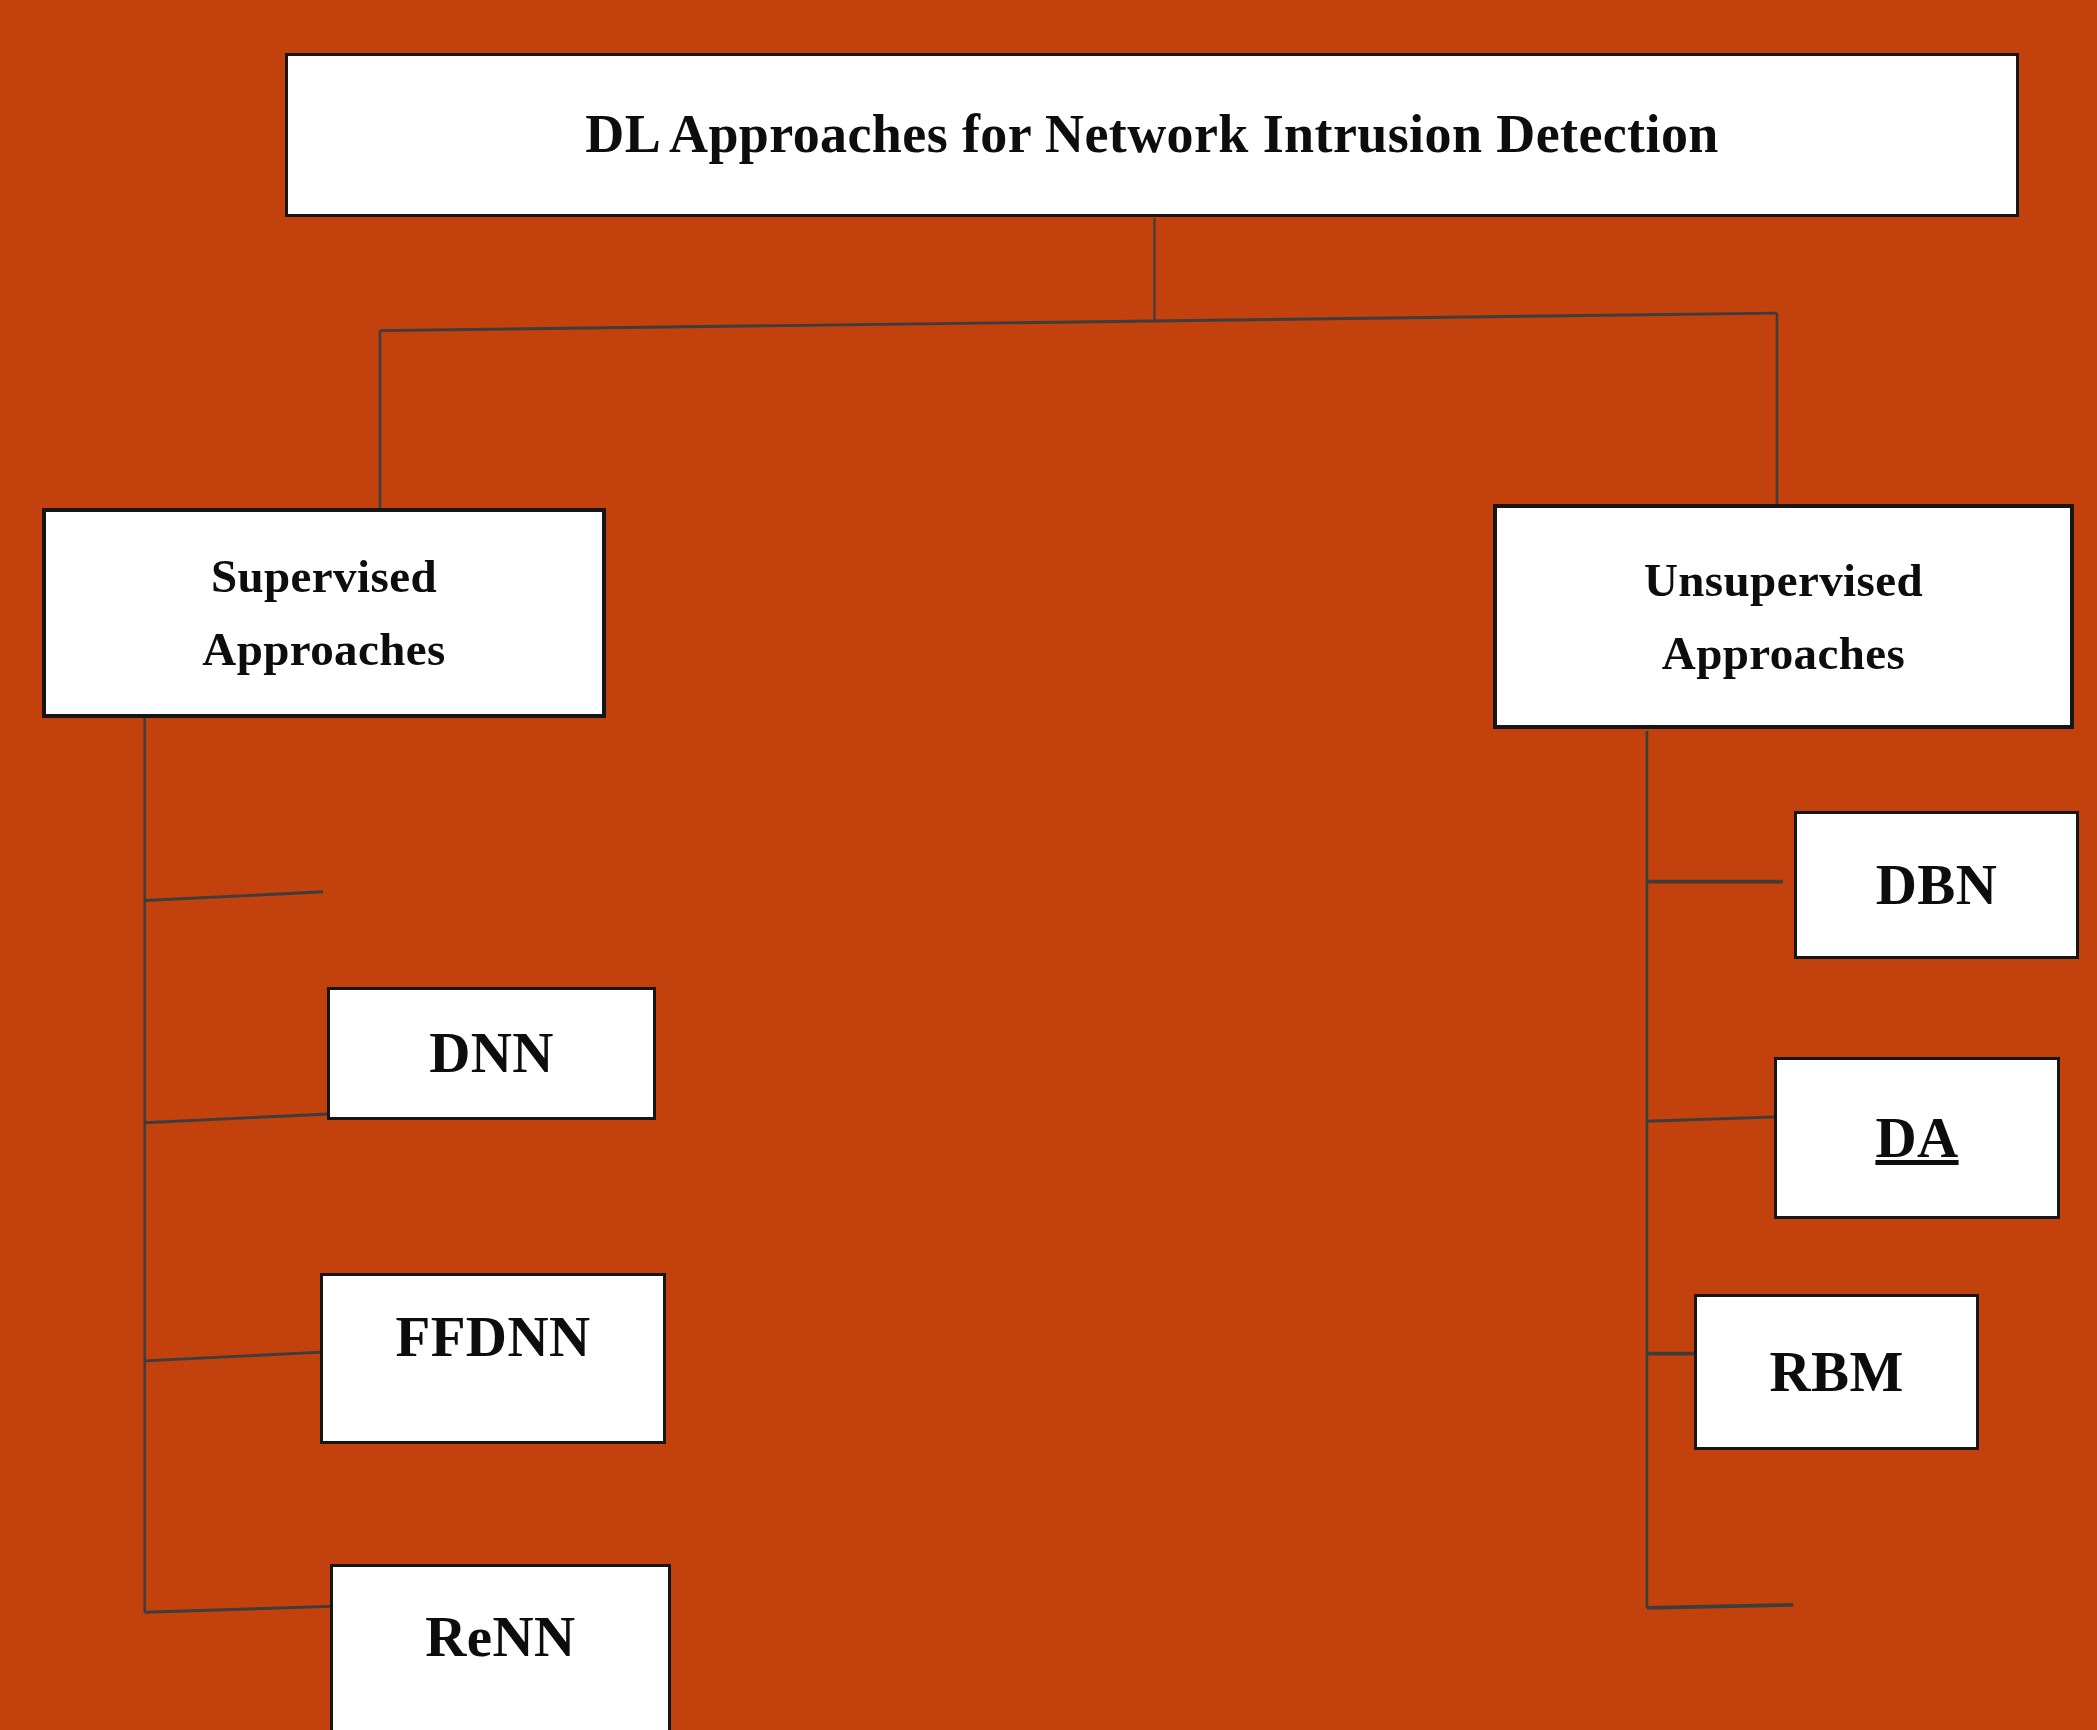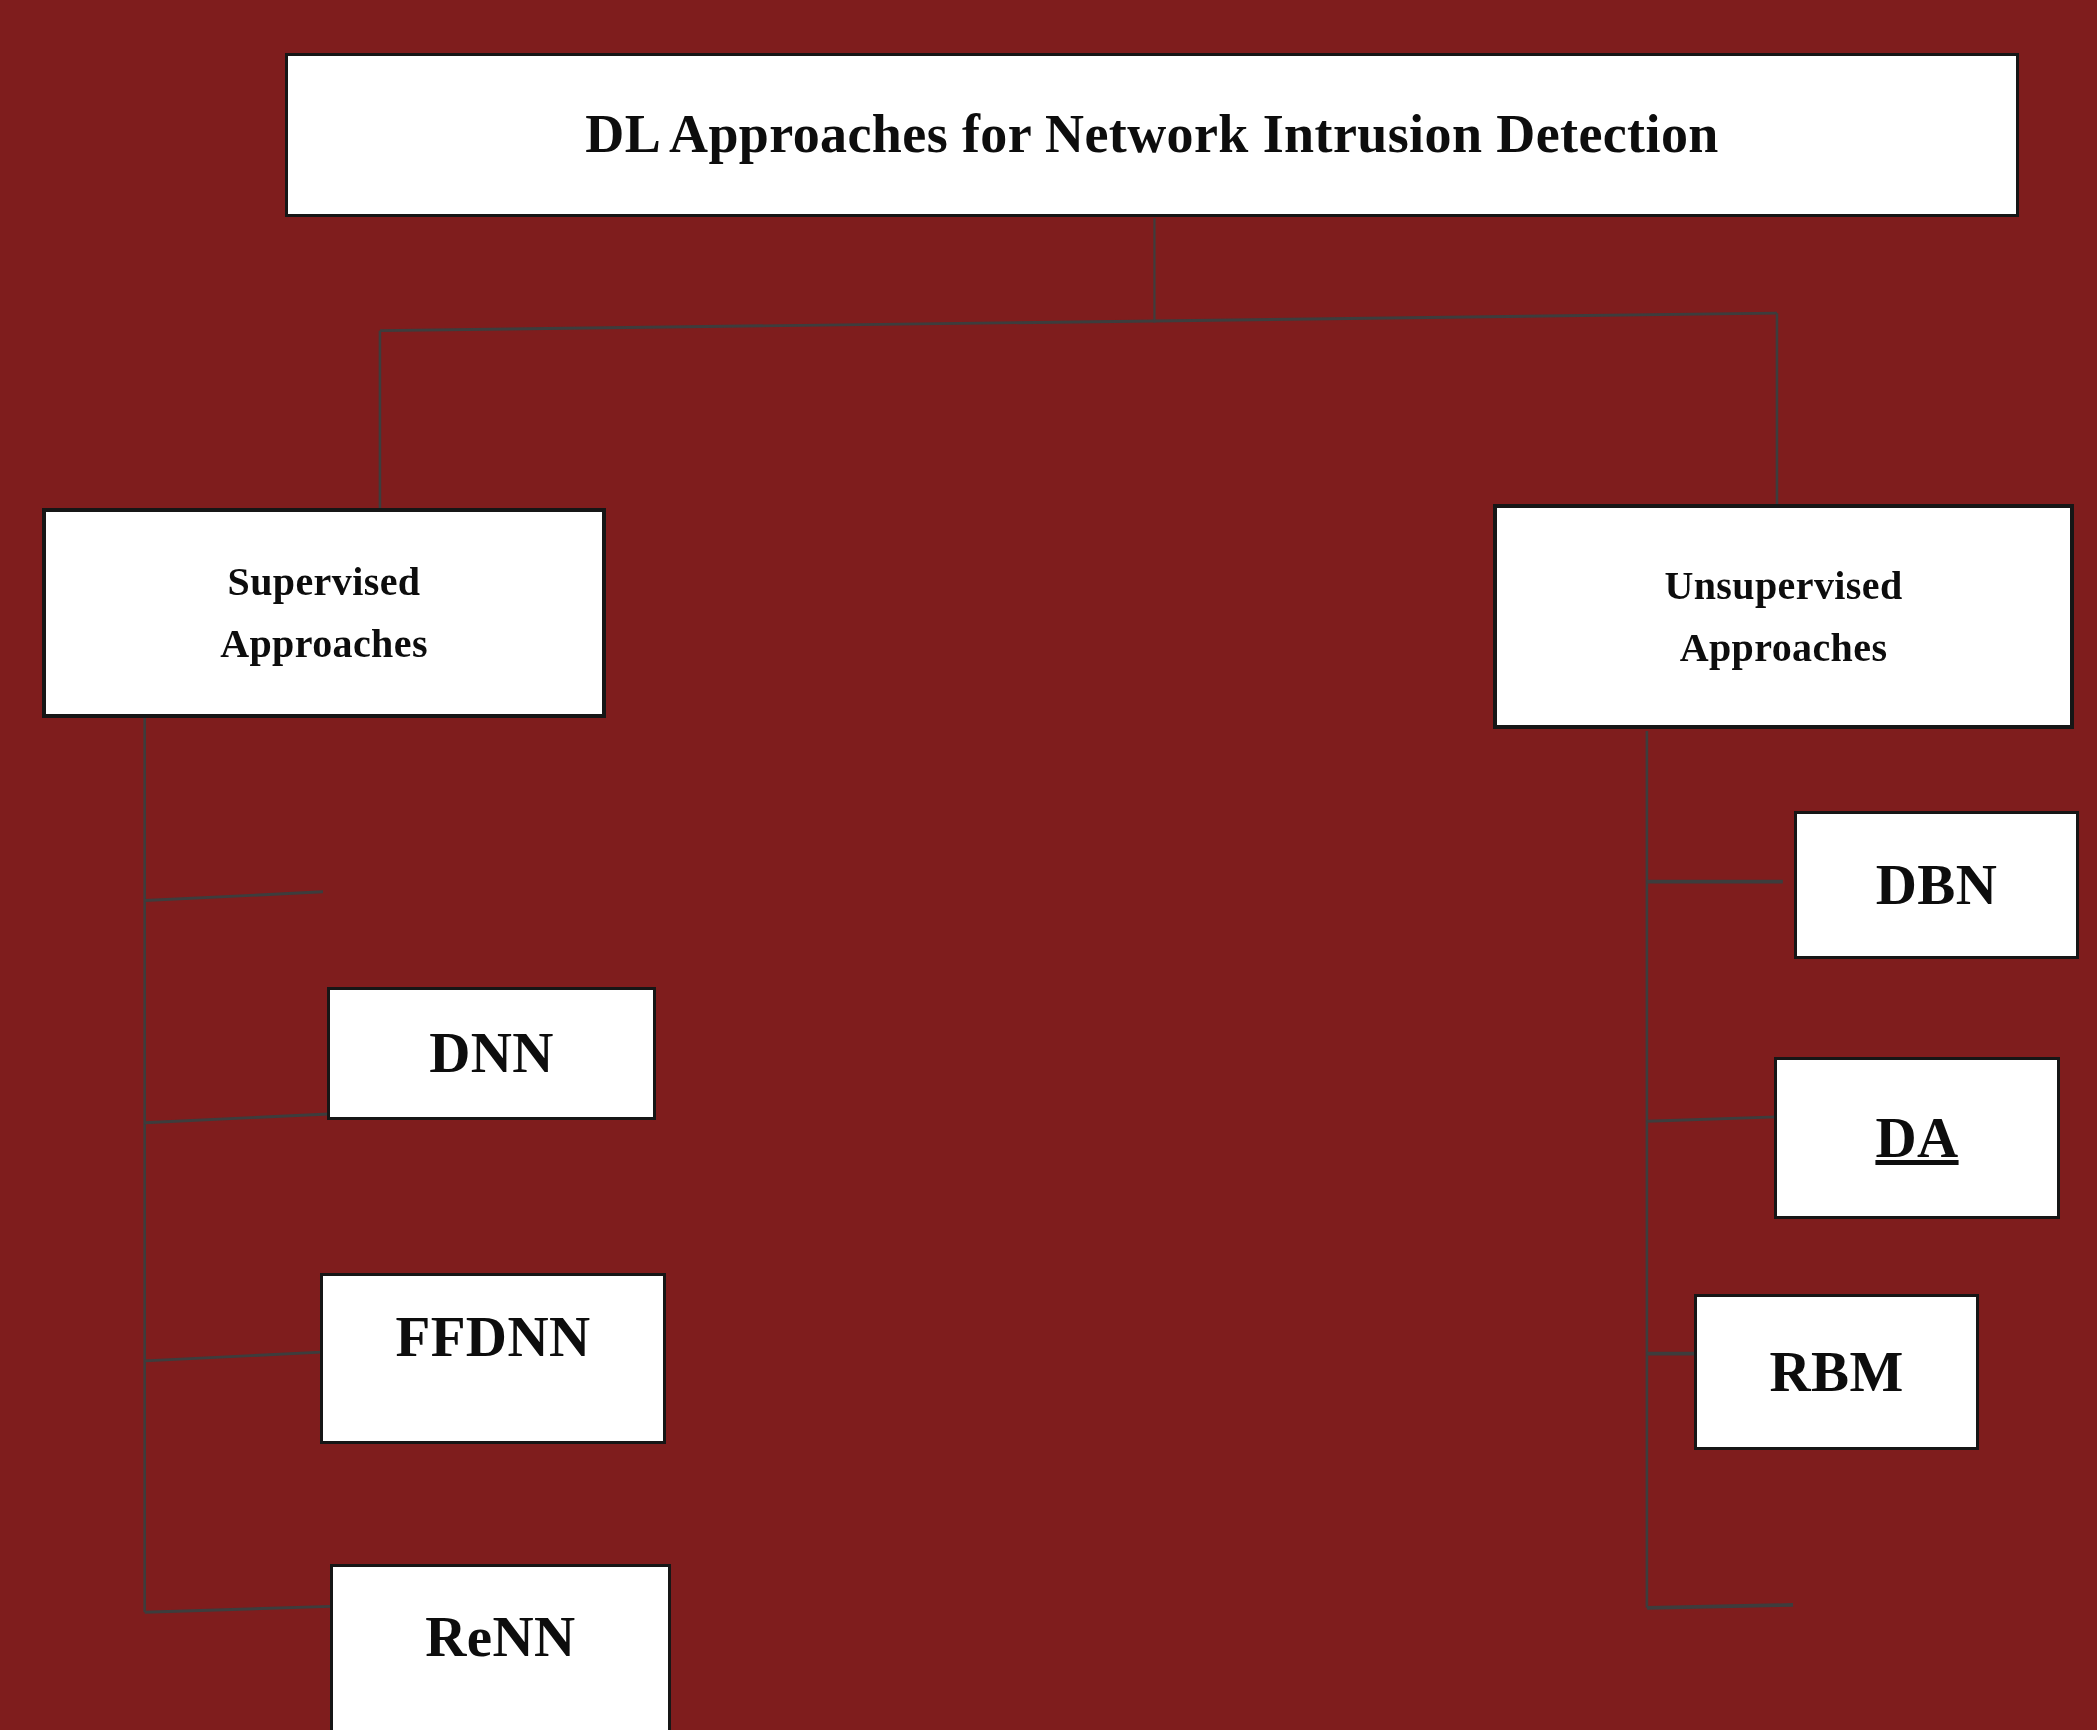--- a/index.html
+++ b/index.html
@@ -4,21 +4,21 @@
 <style>
   html, body {
     margin: 0;
     padding: 0;
     background: #ffffff;
   }
   #stage {
     position: relative;
     width: 2097px;
     height: 1731px;
-    background: #7f1d1d;
+    background: #c2410c;
     font-family: "Liberation Serif", "DejaVu Serif", serif;
     color: #0d0d0d;
     overflow: hidden;
   }
   #connectors {
     position: absolute;
     left: 0;
     top: 0;
     width: 2097px;
     height: 1731px;
@@ -38,21 +38,21 @@
     white-space: pre-line;
     line-height: 1.5;
     letter-spacing: 0.4px;
   }
   
   #node-title { left: 285px; top: 53px; width: 1734px; height: 164px; border-width: 3.7px; }
   #node-title .label { font-size: 54px; line-height: 1.1; }
   
   #node-supervised   { left: 42px;   top: 508px; width: 564px; height: 210px; border-width: 4.4px; }
   #node-unsupervised { left: 1493px; top: 504px; width: 581px; height: 225px; border-width: 4.4px; }
-  .branch .label { font-size: 40px; line-height: 1.55; }
+  .branch .label { font-size: 47px; line-height: 1.55; }
   
   .leaf .label { font-size: 57px; line-height: 1.1; }
   #node-cnn   { left: 316px;  top: 835px; width: 332px; height: 133px; }
   #node-dnn   { left: 327px;  top: 987px; width: 329px; height: 133px; }
   #node-ffdnn { left: 320px;  top: 1273px; width: 346px; height: 171px; padding-bottom: 42px; }
   #node-renn  { left: 330px;  top: 1564px; width: 341px; height: 171px; padding-bottom: 25px; }
   #node-dbn   { left: 1782px; top: 811px; width: 285px; height: 148px; margin-left: 12px; }
   #node-da    { left: 1774px; top: 1057px; width: 286px; height: 162px; text-decoration: underline; }
   #node-rbm   { left: 1682px; top: 1294px; width: 285px; height: 156px; margin-left: 12px; }
   #node-rnn   { left: 1792px; top: 1526px; width: 279px; height: 149px; }

